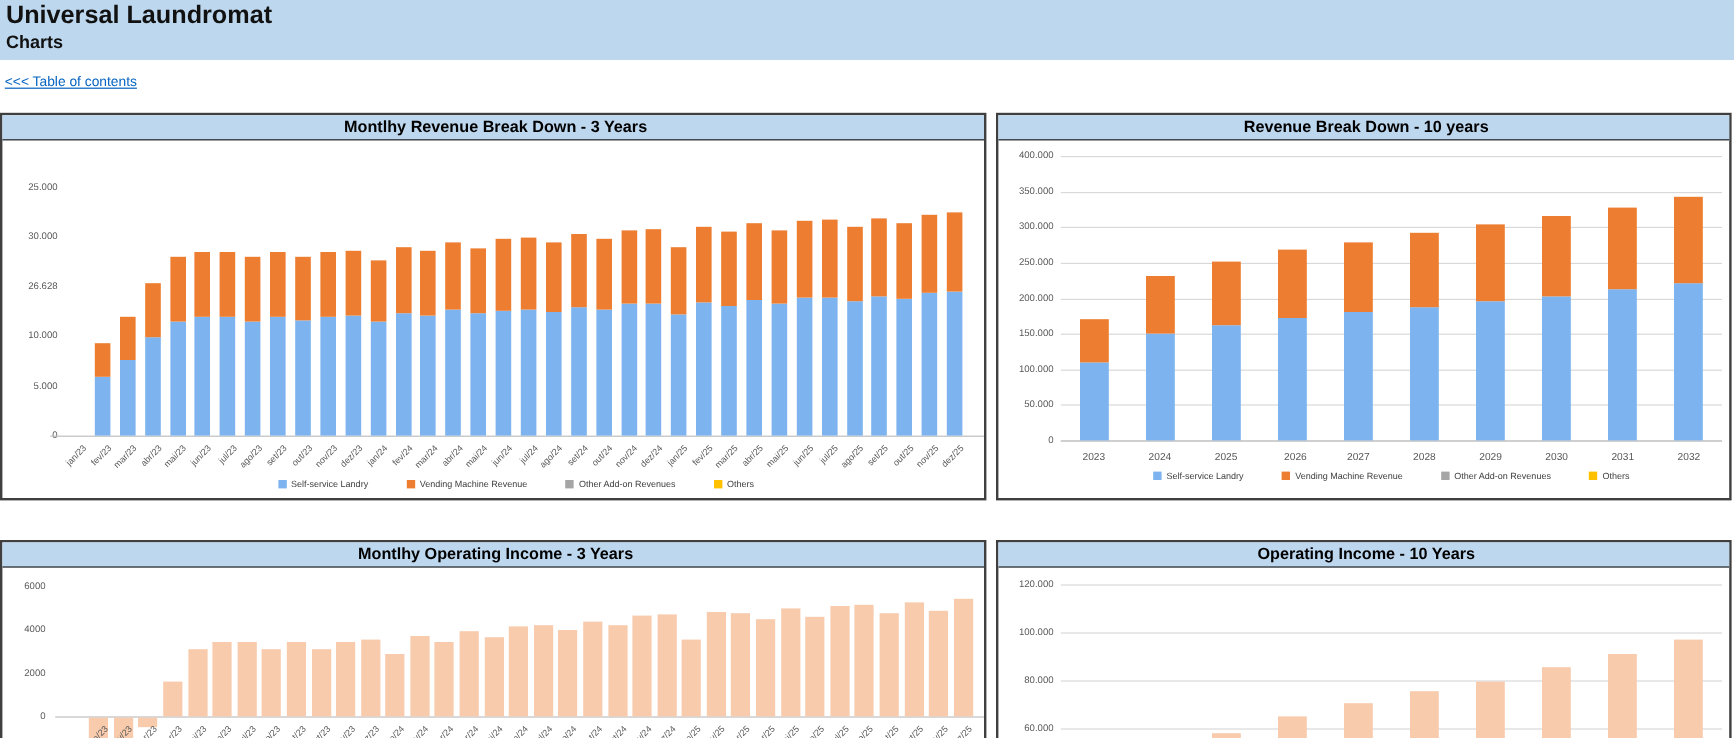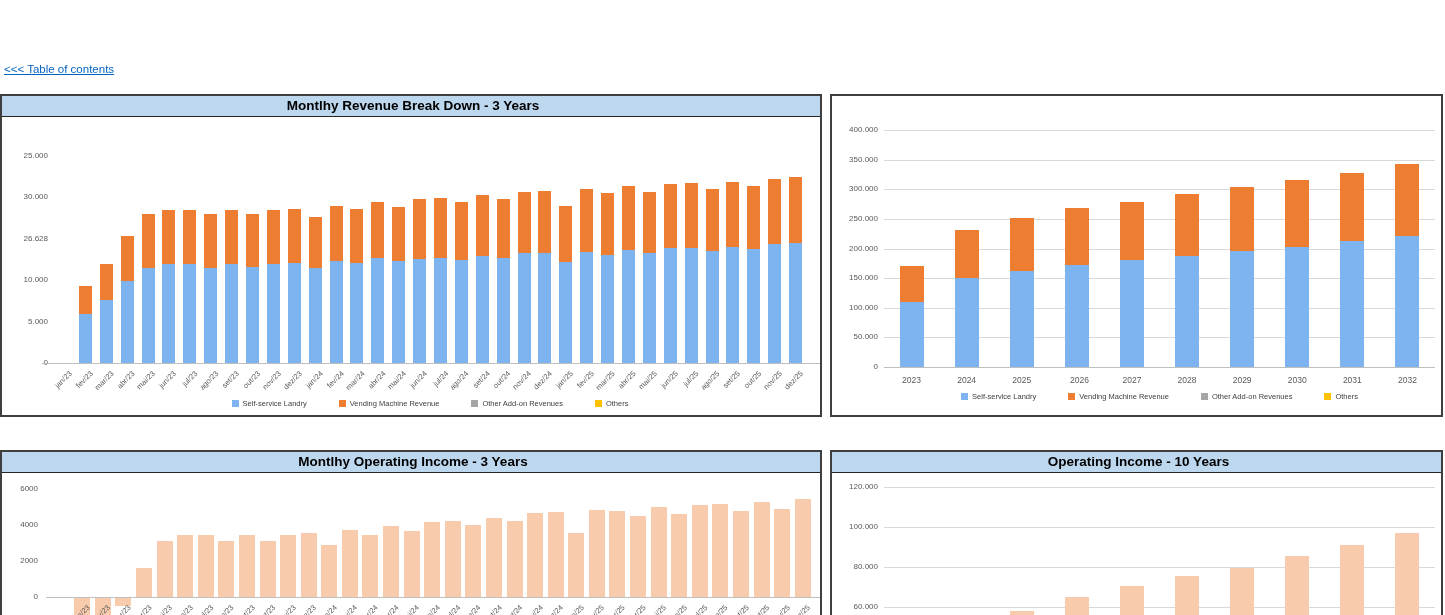--- a/index.html
+++ b/index.html
@@ -23,20 +23,24 @@
   .xlab.flat{text-align:center;font-size:8.5px;}
   .legend{position:absolute;display:flex;justify-content:center;gap:32px;}
   .legend-item{display:flex;align-items:center;gap:4px;}
   .legend-swatch{width:7px;height:7px;display:inline-block;}
   .legend-label{font-size:7.5px;color:#404040;white-space:nowrap;}
 </style>
 </head>
 <body>
 
 <div class="page">
+  <div class="band" style="background: rgb(189, 215, 238);">
+    <div class="page-title">Universal Laundromat</div>
+    <div class="page-subtitle">Charts</div>
+  </div>
   <a class="toc-link" style="color: rgb(5, 99, 193);">&lt;&lt;&lt; Table of contents</a>
 
   <section class="panel" id="panel-0" style="left: 0px; top: 94px; width: 822px; height: 323px;">
     <div class="panel-title" style="background: rgb(189, 215, 238);">Montlhy Revenue Break Down - 3 Years</div>
     <div class="plot">
         <div class="ytick" style="left: 0px; width: 46px; top: 241px;">0</div>
         <div class="ytick" style="left: 0px; width: 46px; top: 199.5px;">5.000</div>
         <div class="ytick" style="left: 0px; width: 46px; top: 158px;">10.000</div>
         <div class="ytick" style="left: 0px; width: 46px; top: 116.5px;">26.628</div>
         <div class="ytick" style="left: 0px; width: 46px; top: 75px;">30.000</div>
@@ -162,20 +166,21 @@
             <div class="legend-label">Other Add-on Revenues</div>
           </div>
           <div class="legend-item">
             <div class="legend-swatch" style="background: rgb(255, 192, 0);"></div>
             <div class="legend-label">Others</div>
           </div>
         </div>
       </div>
   </section>
   <section class="panel" id="panel-1" style="left: 830px; top: 94px; width: 613px; height: 323px;">
+    <div class="panel-title" style="background: rgb(189, 215, 238);">Revenue Break Down - 10 years</div>
     <div class="plot">
         <div class="gridline" style="left: 52px; width: 551px; top: 250px;"></div>
         <div class="ytick" style="left: 0px; width: 46px; top: 245px;">0</div>
         <div class="gridline" style="left: 52px; width: 551px; top: 220.375px;"></div>
         <div class="ytick" style="left: 0px; width: 46px; top: 215.375px;">50.000</div>
         <div class="gridline" style="left: 52px; width: 551px; top: 190.75px;"></div>
         <div class="ytick" style="left: 0px; width: 46px; top: 185.75px;">100.000</div>
         <div class="gridline" style="left: 52px; width: 551px; top: 161.125px;"></div>
         <div class="ytick" style="left: 0px; width: 46px; top: 156.125px;">150.000</div>
         <div class="gridline" style="left: 52px; width: 551px; top: 131.5px;"></div>

